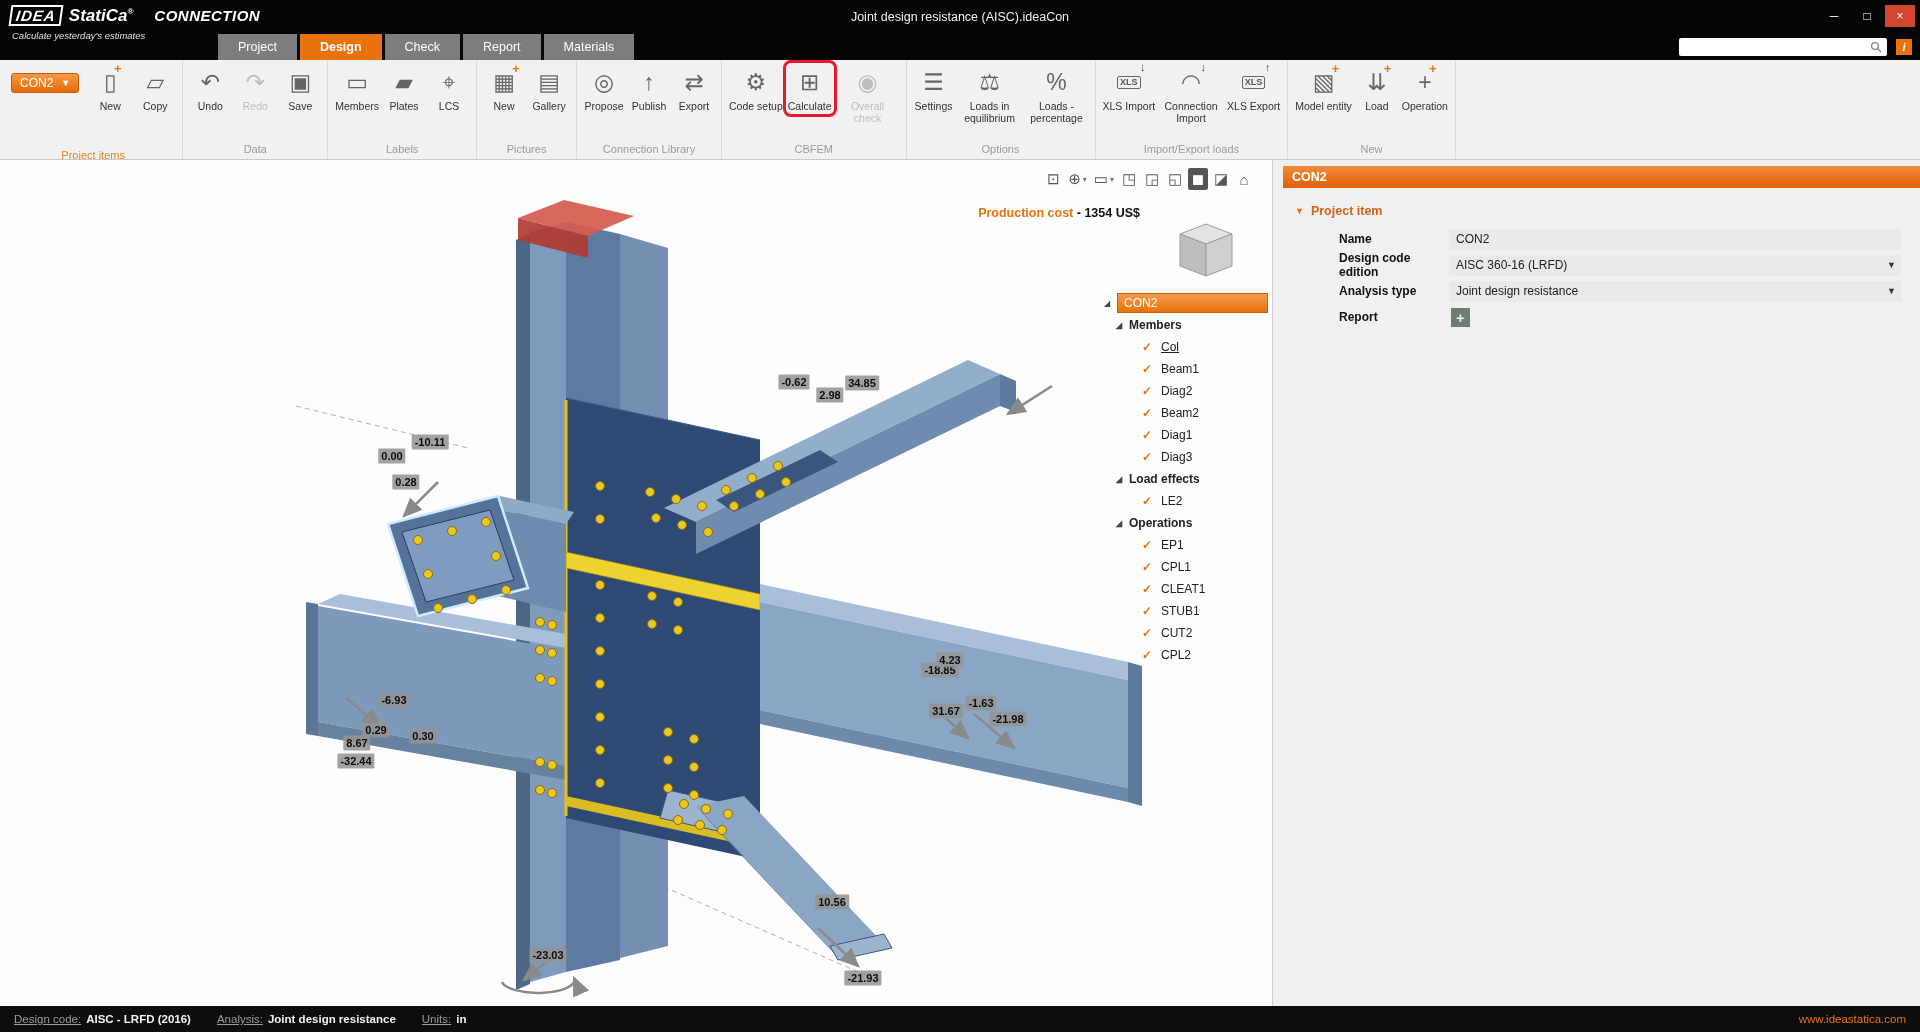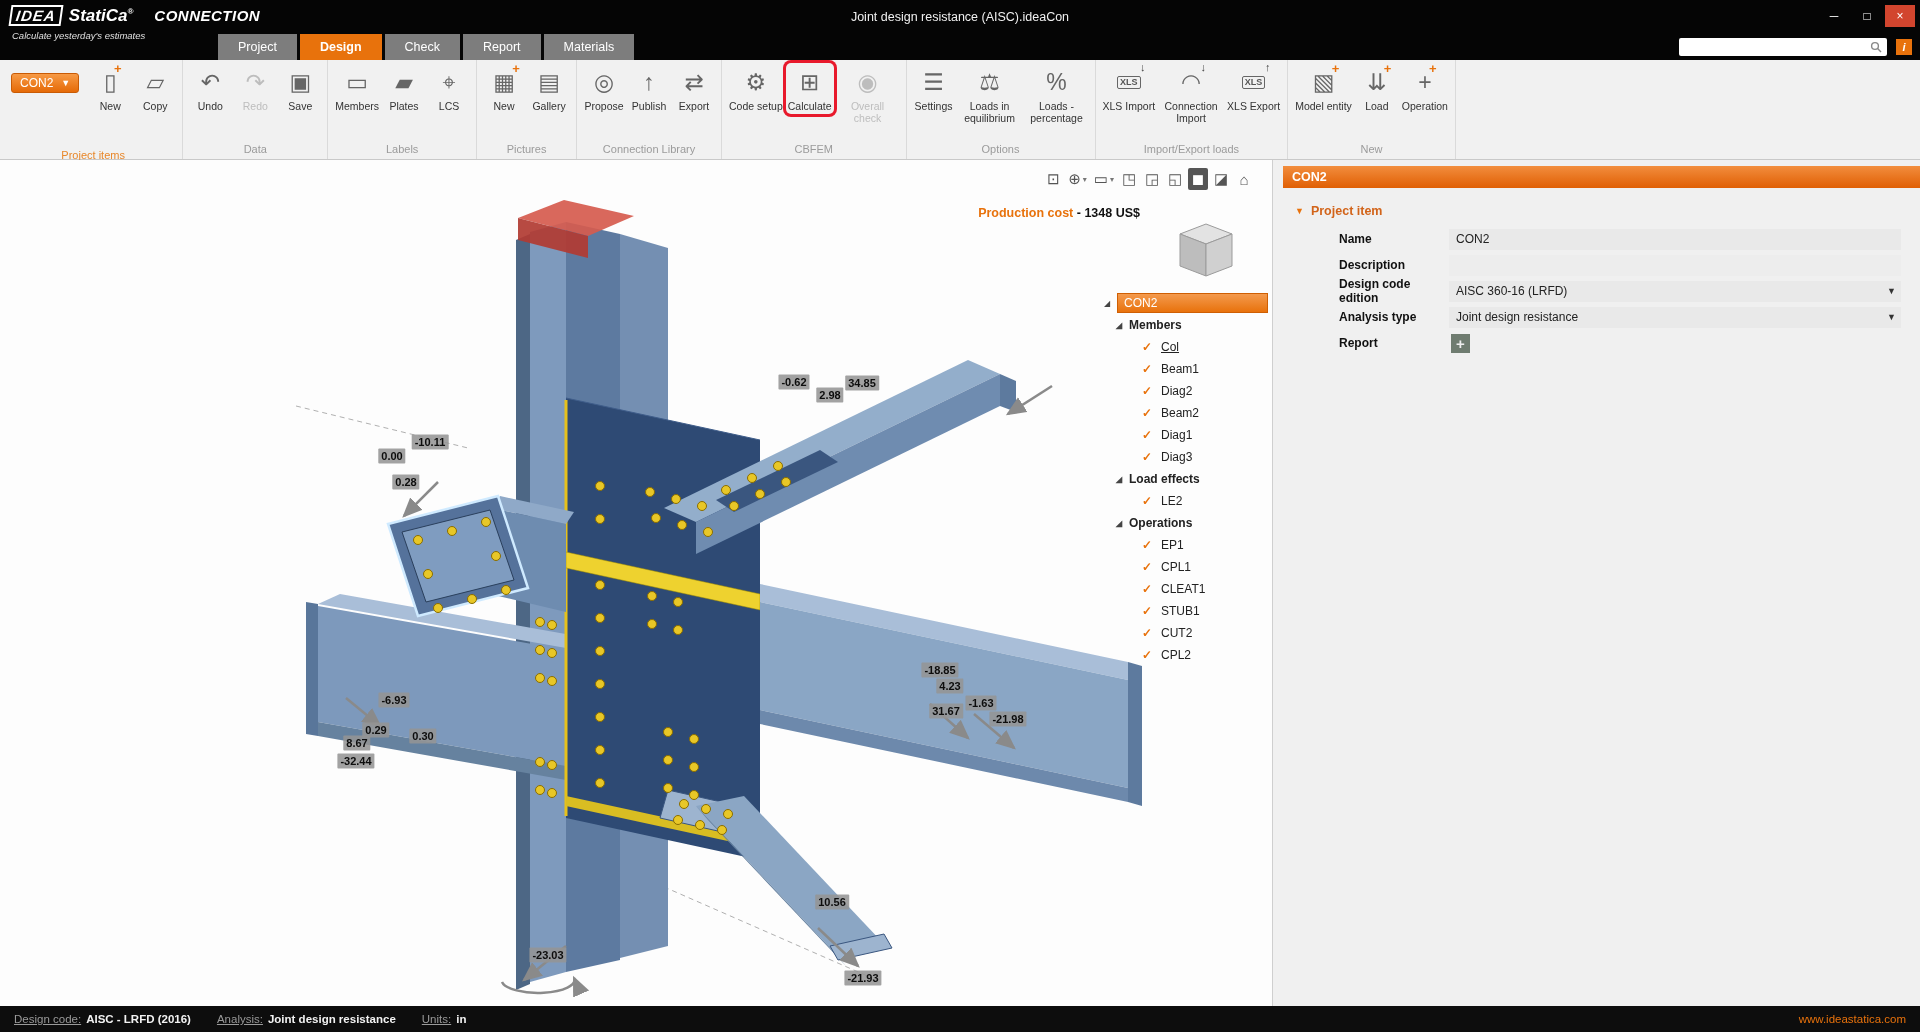--- a/index.html
+++ b/index.html
@@ -437,21 +437,21 @@
     </svg>
 
     <div class="annotations" id="annotations">
         <div class="ann" style="left: 430px; top: 282px;">-10.11</div>
         <div class="ann" style="left: 392px; top: 296px;">0.00</div>
         <div class="ann" style="left: 406px; top: 322px;">0.28</div>
         <div class="ann" style="left: 862px; top: 212px; margin-top: 11px;">34.85</div>
         <div class="ann" style="left: 794px; top: 222px;">-0.62</div>
         <div class="ann" style="left: 830px; top: 235px;">2.98</div>
         <div class="ann" style="left: 940px; top: 510px;">-18.85</div>
-        <div class="ann" style="left: 950px; top: 526px;">4.23</div>
+        <div class="ann" style="left: 950px; top: 500px;">4.23</div>
         <div class="ann" style="left: 981px; top: 543px;">-1.63</div>
         <div class="ann" style="left: 946px; top: 551px;">31.67</div>
         <div class="ann" style="left: 1008px; top: 559px;">-21.98</div>
         <div class="ann" style="left: 394px; top: 540px;">-6.93</div>
         <div class="ann" style="left: 376px; top: 570px;">0.29</div>
         <div class="ann" style="left: 423px; top: 576px;">0.30</div>
         <div class="ann" style="left: 357px; top: 583px;">8.67</div>
         <div class="ann" style="left: 356px; top: 601px;">-32.44</div>
         <div class="ann" style="left: 832px; top: 742px;">10.56</div>
         <div class="ann" style="left: 548px; top: 795px;">-23.03</div>
@@ -484,21 +484,21 @@
         </div>
         <div class="vtb">
           <span>◪</span>
         </div>
         <div class="vtb">
           <span>⌂</span>
         </div>
       </div>
 
     <div class="prodcost">
-      <span class="pc-label">Production cost</span><span class="pc-sep"> - </span><span class="pc-value">1348 US$</span>
+      <span class="pc-label">Production cost</span><span class="pc-sep"> - </span><span class="pc-value">1354 US$</span>
     </div>
 
     <svg class="navcube" width="64" height="62" viewBox="0 0 64 62">
       <polygon points="32,4 58,14 32,24 6,14" fill="#e3e3e3" stroke="#9b9b9b" stroke-width="1"></polygon>
       <polygon points="6,14 32,24 32,56 6,46" fill="#bdbdbd" stroke="#9b9b9b" stroke-width="1"></polygon>
       <polygon points="32,24 58,14 58,46 32,56" fill="#d0d0d0" stroke="#9b9b9b" stroke-width="1"></polygon>
     </svg>
 
     <div class="tree" id="tree">
         <div class="tree-row">
@@ -575,24 +575,20 @@
   <div class="props">
     <div class="props-header">CON2</div>
     <div class="props-section">
       <span class="tri">▼</span>
       <span>Project item</span>
     </div>
     <div id="props-rows">
         <div class="prow">
           <div class="plabel">Name</div>
           <div class="pvalue">CON2</div>
-        </div>
-        <div class="prow">
-          <div class="plabel">Description</div>
-          <div class="pvalue empty"></div>
         </div>
         <div class="prow">
           <div class="plabel">Design code edition</div>
           <div class="pvalue">
             <span>AISC 360-16 (LRFD)</span>
             <span class="dd">▼</span>
           </div>
         </div>
         <div class="prow">
           <div class="plabel">Analysis type</div>

